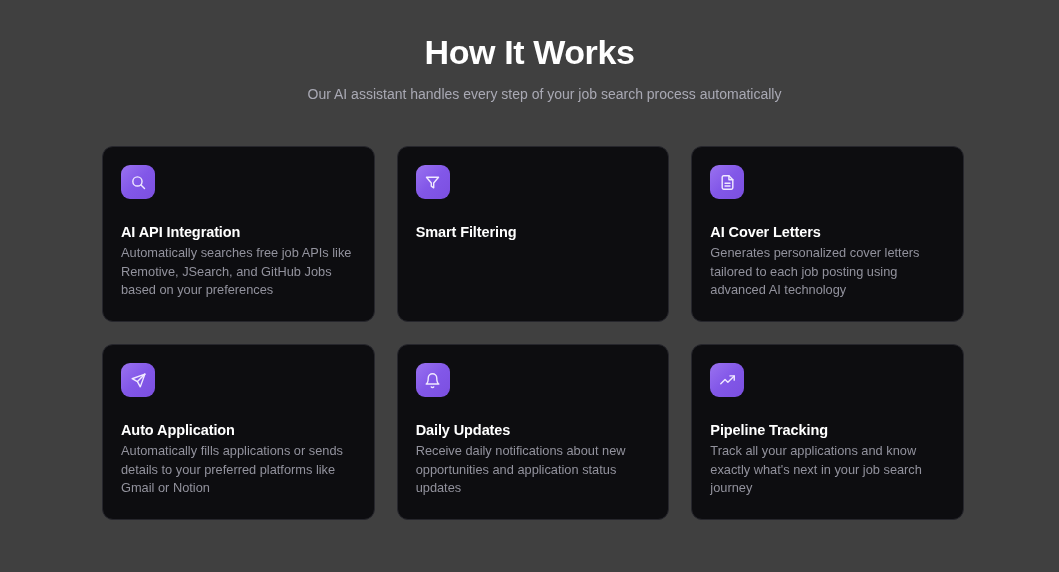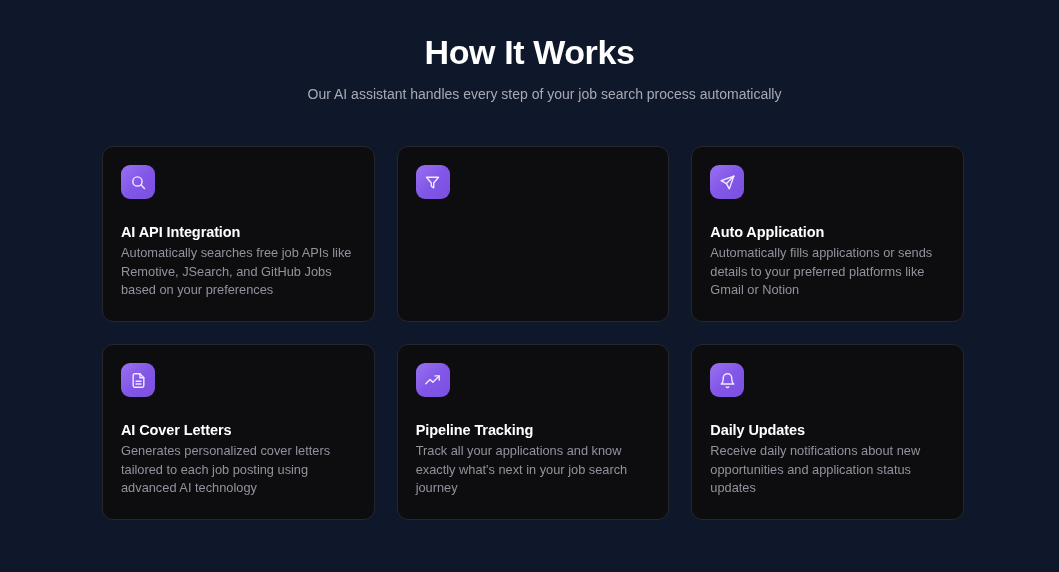--- a/index.html
+++ b/index.html
@@ -13,21 +13,21 @@
 
   body {
     font-family: "Liberation Sans", sans-serif;
     -webkit-font-smoothing: antialiased;
   }
 
   .page {
     width: 1059px;
     height: 572px;
     position: relative;
-    background: #0f172a;
+    background: #404040;
   }
 
   
   .header {
     padding-top: 30px;
     text-align: center;
   }
 
   .page-title {
     font-size: 34px;
@@ -122,62 +122,63 @@
       <div class="card-title">AI API Integration</div>
       <div class="card-desc">Automatically searches free job APIs like Remotive, JSearch, and GitHub Jobs based on your preferences</div>
     </div>
 
     <div class="card">
       <div class="icon-tile">
         <svg viewBox="0 0 24 24" fill="none" stroke="#f0e9ff" stroke-width="2" stroke-linecap="round" stroke-linejoin="round">
           <polygon points="3.5 4.5 20.5 4.5 13.7 12.6 13.7 19.5 10.3 17.2 10.3 12.6"></polygon>
         </svg>
       </div>
-    </div>
-
-    <div class="card">
-      <div class="icon-tile">
-        <svg viewBox="0 0 24 24" fill="none" stroke="#f0e9ff" stroke-width="2" stroke-linecap="round" stroke-linejoin="round">
-          <line x1="21" y1="3" x2="10.5" y2="13.5"></line>
-          <polygon points="21 3 14.5 21 10.5 13.5 3 9.5"></polygon>
-        </svg>
-      </div>
-      <div class="card-title">Auto Application</div>
-      <div class="card-desc">Automatically fills applications or sends details to your preferred platforms like Gmail or Notion</div>
+      <div class="card-title">Smart Filtering</div>
     </div>
 
     <div class="card">
       <div class="icon-tile">
         <svg viewBox="0 0 24 24" fill="none" stroke="#f0e9ff" stroke-width="2" stroke-linecap="round" stroke-linejoin="round">
           <path d="M14 2.5H6.5a2 2 0 0 0-2 2v15a2 2 0 0 0 2 2h11a2 2 0 0 0 2-2V8z"></path>
           <polyline points="14 2.5 14 8 19.5 8"></polyline>
           <line x1="8.5" y1="13" x2="15.5" y2="13"></line>
           <line x1="8.5" y1="17" x2="15.5" y2="17"></line>
         </svg>
       </div>
       <div class="card-title">AI Cover Letters</div>
       <div class="card-desc">Generates personalized cover letters tailored to each job posting using advanced AI technology</div>
     </div>
 
     <div class="card">
       <div class="icon-tile">
         <svg viewBox="0 0 24 24" fill="none" stroke="#f0e9ff" stroke-width="2" stroke-linecap="round" stroke-linejoin="round">
-          <polyline points="2.5 16.5 8.5 10.5 12.5 14.5 21.5 5.5"></polyline>
-          <polyline points="15.5 5.5 21.5 5.5 21.5 11.5"></polyline>
+          <line x1="21" y1="3" x2="10.5" y2="13.5"></line>
+          <polygon points="21 3 14.5 21 10.5 13.5 3 9.5"></polygon>
         </svg>
       </div>
-      <div class="card-title">Pipeline Tracking</div>
-      <div class="card-desc">Track all your applications and know exactly what's next in your job search journey</div>
+      <div class="card-title">Auto Application</div>
+      <div class="card-desc">Automatically fills applications or sends details to your preferred platforms like Gmail or Notion</div>
     </div>
 
     <div class="card">
       <div class="icon-tile">
         <svg viewBox="0 0 24 24" fill="none" stroke="#f0e9ff" stroke-width="2" stroke-linecap="round" stroke-linejoin="round">
           <path d="M18 8.5a6 6 0 1 0-12 0c0 7-3 8.5-3 8.5h18s-3-1.5-3-8.5"></path>
           <path d="M13.73 21a2 2 0 0 1-3.46 0"></path>
         </svg>
       </div>
       <div class="card-title">Daily Updates</div>
       <div class="card-desc">Receive daily notifications about new opportunities and application status updates</div>
     </div>
 
+    <div class="card">
+      <div class="icon-tile">
+        <svg viewBox="0 0 24 24" fill="none" stroke="#f0e9ff" stroke-width="2" stroke-linecap="round" stroke-linejoin="round">
+          <polyline points="2.5 16.5 8.5 10.5 12.5 14.5 21.5 5.5"></polyline>
+          <polyline points="15.5 5.5 21.5 5.5 21.5 11.5"></polyline>
+        </svg>
+      </div>
+      <div class="card-title">Pipeline Tracking</div>
+      <div class="card-desc">Track all your applications and know exactly what's next in your job search journey</div>
+    </div>
+
   </div>
 </div>
 
 </body></html>

